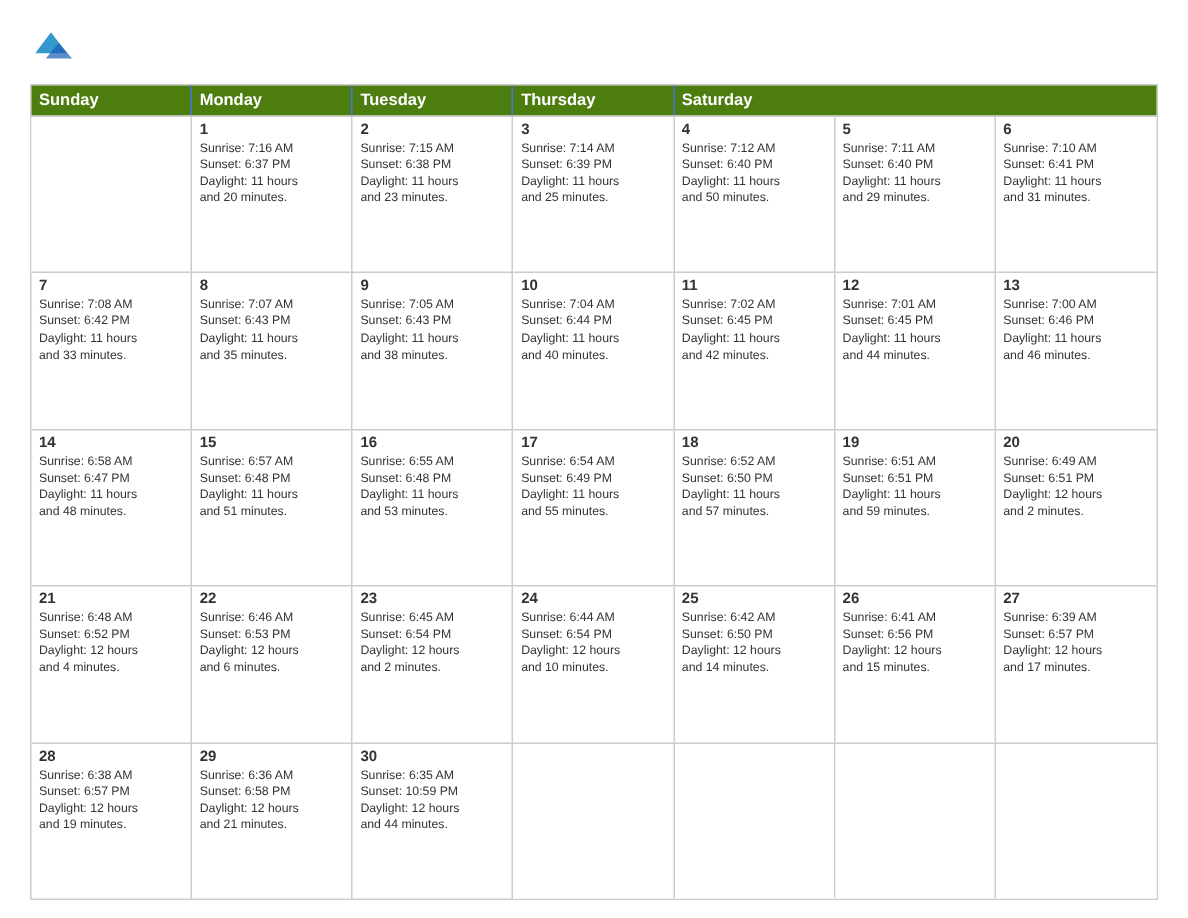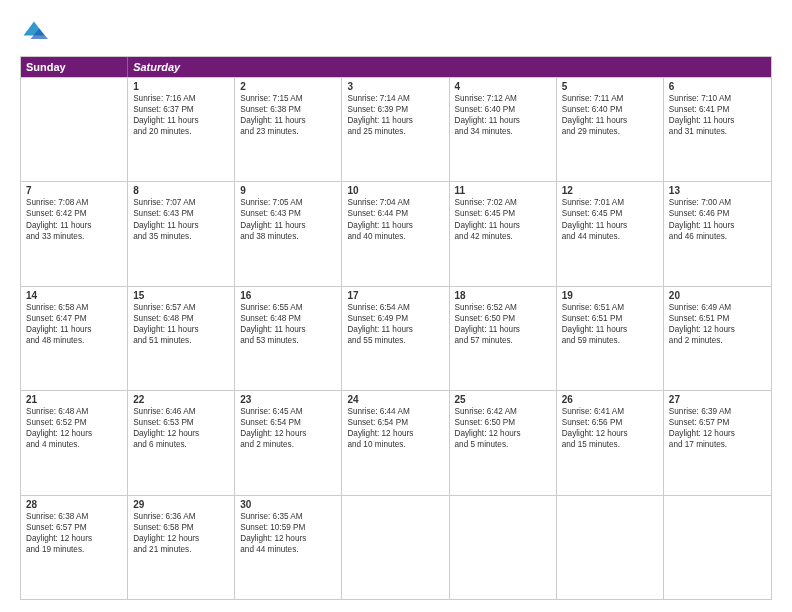--- a/index.html
+++ b/index.html
@@ -47,31 +47,31 @@
     }
     .calendar {
       flex: 1;
       display: flex;
       flex-direction: column;
       border: 1px solid #ccc;
     }
     .cal-header {
       display: grid;
       grid-template-columns: repeat(7, 1fr);
-      background: #701a75;
+      background: #4d7c0f;
     }
     .cal-header-cell {
       color: #fff;
       font-size: 11px;
       font-weight: bold;
       padding: 4px 5px;
       text-align: left;
       border-right: 1px solid #4477dd;
     }
-    .cal-header-cell:last-child { border-right: none; font-style: italic; }
+    .cal-header-cell:last-child { border-right: none; }
     .cal-body {
       display: flex;
       flex-direction: column;
       flex: 1;
     }
     .cal-row {
       display: grid;
       grid-template-columns: repeat(7, 1fr);
       flex: 1;
       border-top: 1px solid #ccc;
@@ -115,20 +115,23 @@
     </div>
     <div class="title-block">
       <div class="main-title"></div>
       <div class="subtitle"></div>
     </div>
   </div>
 
   <div class="calendar">
     <div class="cal-header" id="cal-header">
         <div class="cal-header-cell">Sunday</div>
+        <div class="cal-header-cell">Monday</div>
+        <div class="cal-header-cell">Tuesday</div>
+        <div class="cal-header-cell">Thursday</div>
         <div class="cal-header-cell">Saturday</div>
       </div>
     <div class="cal-body" id="cal-body">
         <div class="cal-row">
           <div class="cal-cell cell-empty"></div>
           <div class="cal-cell">
             <span class="day-num">1</span>
             <span class="cell-line">Sunrise: 7:16 AM</span>
             <span class="cell-line">Sunset: 6:37 PM</span>
             <span class="cell-line">Daylight: 11 hours</span>
@@ -146,21 +149,21 @@
             <span class="cell-line">Sunrise: 7:14 AM</span>
             <span class="cell-line">Sunset: 6:39 PM</span>
             <span class="cell-line">Daylight: 11 hours</span>
             <span class="cell-line">and 25 minutes.</span>
           </div>
           <div class="cal-cell">
             <span class="day-num">4</span>
             <span class="cell-line">Sunrise: 7:12 AM</span>
             <span class="cell-line">Sunset: 6:40 PM</span>
             <span class="cell-line">Daylight: 11 hours</span>
-            <span class="cell-line">and 34 minutes.</span>
+            <span class="cell-line">and 50 minutes.</span>
           </div>
           <div class="cal-cell">
             <span class="day-num">5</span>
             <span class="cell-line">Sunrise: 7:11 AM</span>
             <span class="cell-line">Sunset: 6:40 PM</span>
             <span class="cell-line">Daylight: 11 hours</span>
             <span class="cell-line">and 29 minutes.</span>
           </div>
           <div class="cal-cell">
             <span class="day-num">6</span>
@@ -299,21 +302,21 @@
             <span class="cell-line">Sunrise: 6:44 AM</span>
             <span class="cell-line">Sunset: 6:54 PM</span>
             <span class="cell-line">Daylight: 12 hours</span>
             <span class="cell-line">and 10 minutes.</span>
           </div>
           <div class="cal-cell">
             <span class="day-num">25</span>
             <span class="cell-line">Sunrise: 6:42 AM</span>
             <span class="cell-line">Sunset: 6:50 PM</span>
             <span class="cell-line">Daylight: 12 hours</span>
-            <span class="cell-line">and 5 minutes.</span>
+            <span class="cell-line">and 14 minutes.</span>
           </div>
           <div class="cal-cell">
             <span class="day-num">26</span>
             <span class="cell-line">Sunrise: 6:41 AM</span>
             <span class="cell-line">Sunset: 6:56 PM</span>
             <span class="cell-line">Daylight: 12 hours</span>
             <span class="cell-line">and 15 minutes.</span>
           </div>
           <div class="cal-cell">
             <span class="day-num">27</span>

